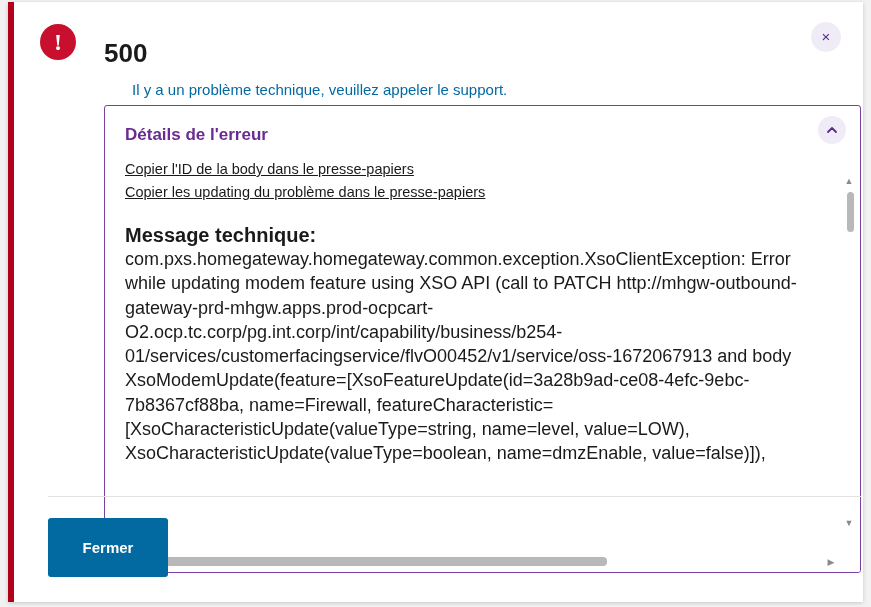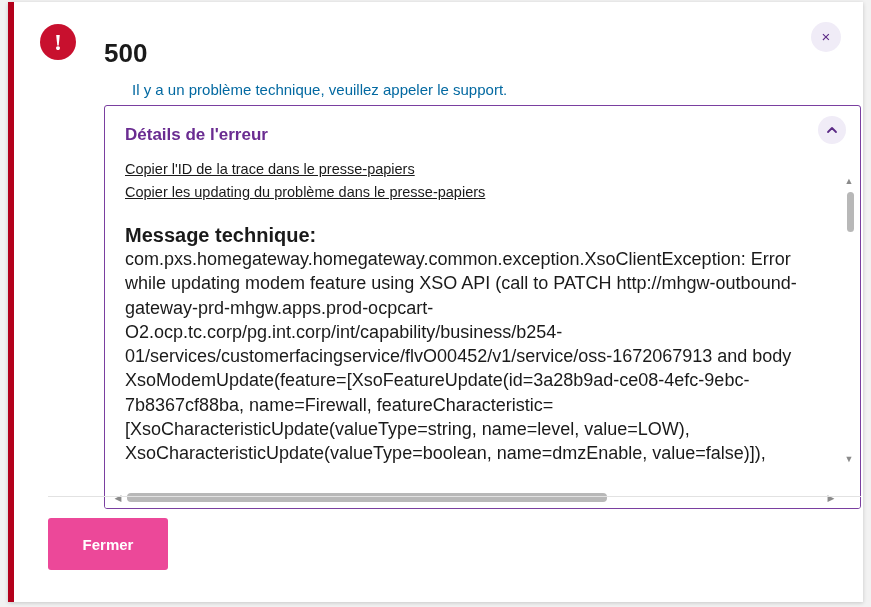--- a/index.html
+++ b/index.html
@@ -85,21 +85,21 @@
     cursor: pointer;
     padding: 0;
   }
 
   
   .details {
     position: absolute;
     left: 90px;
     top: 103px;
     width: 757px;
-    height: 404px;
+    height: 468px;
     border: 1px solid #7a3fa0;
     border-radius: 3px;
     box-sizing: border-box;
     background: #ffffff;
     overflow: hidden;
   }
   .details-head {
     position: relative;
     padding: 18px 20px 0 20px;
   }
@@ -233,22 +233,22 @@
     top: 494px;
     width: 813px;
     height: 1px;
     background: #e2e2e2;
   }
   .close-action {
     position: absolute;
     left: 34px;
     top: 516px;
     width: 120px;
-    height: 52px;
-    background: #ec4899;
+    height: 59px;
+    background: #0369a1;
     color: #ffffff;
     font-size: 15px;
     font-weight: bold;
     border: none;
     border-radius: 3px;
     cursor: pointer;
     font-family: "Liberation Sans", sans-serif;
   }
 </style>
 </head>
@@ -268,21 +268,21 @@
       <div class="details-head">
         <div class="details-title">Détails de l'erreur</div>
         <button class="collapse-btn">
           <svg width="14" height="14" viewBox="0 0 14 14" aria-hidden="true">
             <path d="M3 9 L7 5 L11 9" fill="none" stroke="#5b2a86" stroke-width="1.8" stroke-linecap="round" stroke-linejoin="round"></path>
           </svg>
         </button>
       </div>
 
       <div class="details-body">
-        <a class="link">Copier l'ID de la trace dans le presse-papiers</a>
+        <a class="link">Copier l'ID de la body dans le presse-papiers</a>
         <a class="link">Copier les updating du problème dans le presse-papiers</a>
         <div class="tech-label">Message technique:</div>
         <div class="tech-msg">com.pxs.homegateway.homegateway.common.exception.XsoClientException: Error while updating modem feature using XSO API (call to PATCH http://mhgw-outbound-gateway-prd-mhgw.apps.prod-ocpcart-O2.ocp.tc.corp/pg.int.corp/int/capability/business/b254-01/services/customerfacingservice/flvO00452/v1/service/oss-1672067913 and body XsoModemUpdate(feature=[XsoFeatureUpdate(id=3a28b9ad-ce08-4efc-9ebc-7b8367cf88ba, name=Firewall, featureCharacteristic=[XsoCharacteristicUpdate(valueType=string, name=level, value=LOW), XsoCharacteristicUpdate(valueType=boolean, name=dmzEnable, value=false)]),</div>
       </div>
 
       <div class="vscroll-track"></div>
       <div class="vscroll-arrow vscroll-up">▲</div>
       <div class="vscroll-thumb"></div>
       <div class="vscroll-arrow vscroll-down">▼</div>
 

